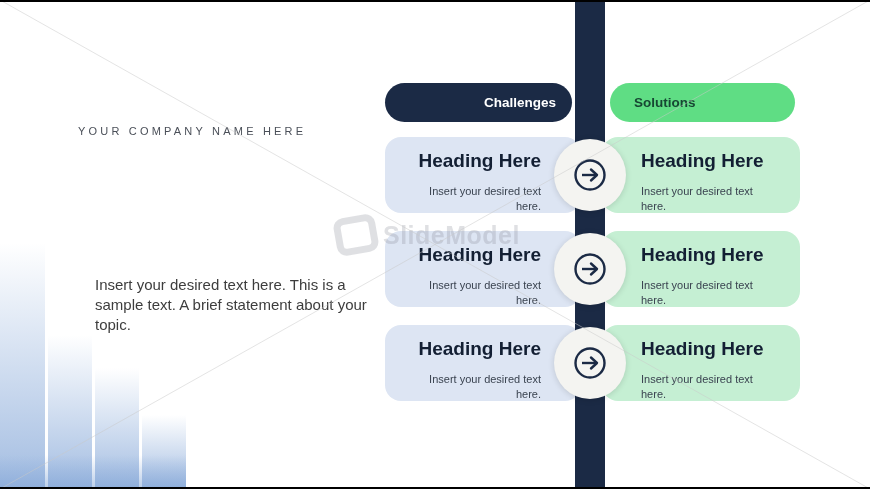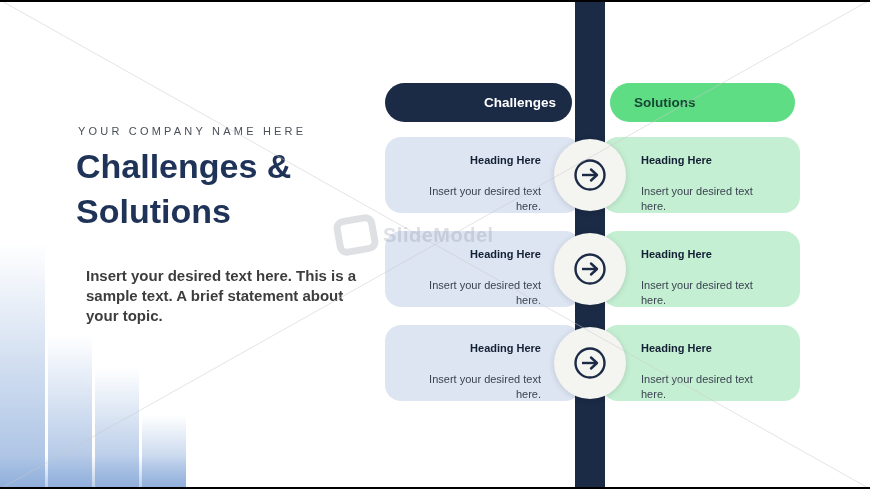--- a/index.html
+++ b/index.html
@@ -17,22 +17,22 @@
   
   .eyebrow{
     position:absolute;left:78px;top:125px;
     font-size:11px;letter-spacing:3.2px;color:#4a4f58;font-weight:400;
   }
   .title{
     position:absolute;left:76px;top:144px;width:330px;margin:0;
     font-size:34px;line-height:45px;font-weight:700;color:#1e3357;
   }
   .desc{
-    position:absolute;left:78px;top:258px;width:278px;margin:8px;
-    font-size:15px;line-height:20px;color:#3d3d3d;font-weight:bold;
+    position:absolute;left:78px;top:258px;width:278px;margin:17px;
+    font-size:15px;line-height:20px;color:#3d3d3d;
   }
 
   
   .bars{position:absolute;left:0;bottom:0;width:186px;height:246px;z-index:1;}
   .bars .bar{position:absolute;bottom:0;
     background:linear-gradient(to bottom, rgba(127,163,214,0) 0%, rgba(127,163,214,0.72) 100%);}
   .bars .b1{left:0;width:45px;height:246px;}
   .bars .b2{left:48px;width:44px;height:154px;}
   .bars .b3{left:95px;width:44px;height:121px;}
   .bars .b4{left:142px;width:44px;height:74px;}
@@ -48,36 +48,36 @@
   .pill.solutions{left:610px;width:185px;background:#5fdd84;justify-content:flex-start;padding-left:24px;box-sizing:border-box;}
   .pill .pill-label{font-size:13.5px;font-weight:700;}
   .pill.challenges .pill-label{color:#ffffff;}
   .pill.solutions .pill-label{color:#174733;}
 
   
   .card{position:absolute;height:76px;border-radius:16px;box-sizing:border-box;z-index:3;
     display:flex;flex-direction:column;padding-top:15px;}
   .card.left{left:385px;width:196px;background:#dde5f3;align-items:flex-end;padding-right:40px;text-align:right;}
   .card.right{left:602px;width:198px;background:#c5efd3;align-items:flex-start;padding-left:39px;text-align:left;}
-  .card .card-heading{font-size:11px;font-weight:700;color:#131f33;line-height:17px;}
+  .card .card-heading{font-size:19px;font-weight:700;color:#131f33;line-height:17px;}
   .card .card-text{font-size:11px;line-height:15px;color:#3a4350;max-width:112px;margin-top:15px;}
 
   .row1 .card{top:137px;} .row2 .card{top:231px;} .row3 .card{top:325px;}
 
   .circle{position:absolute;left:554px;width:72px;height:72px;border-radius:50%;
     background:#f4f4f1;z-index:6;display:flex;align-items:center;justify-content:center;
     box-shadow:0 1px 6px rgba(0,0,0,0.14);}
   .row1 .circle{top:139px;} .row2 .circle{top:233px;} .row3 .circle{top:327px;}
 
   
   .wm{position:absolute;left:335px;top:216px;z-index:20;display:flex;align-items:center;
     pointer-events:none;}
   .wm-logo{display:inline-block;width:28px;height:24px;border:7px solid rgba(130,136,148,0.26);
     border-radius:10px;transform:rotate(-10deg);margin-right:6px;}
-  .wm-text{font-size:20px;font-weight:700;color:rgba(130,136,148,0.26);letter-spacing:0.5px;}
+  .wm-text{font-size:25px;font-weight:700;color:rgba(130,136,148,0.26);letter-spacing:0.5px;}
 </style>
 </head>
 <body>
 
 <div class="slide">
 
   <div class="edge top"></div>
   <div class="edge bottom"></div>
 
   <svg class="diag" width="870" height="489">
@@ -87,21 +87,20 @@
 
   <div class="bars">
     <div class="bar b1"></div>
     <div class="bar b2"></div>
     <div class="bar b3"></div>
     <div class="bar b4"></div>
     <div class="base"></div>
   </div>
 
   <div class="eyebrow">YOUR COMPANY NAME HERE</div>
-  <h1 class="title">Challenges &amp; Solutions</h1>
   <p class="desc">Insert your desired text here. This is a sample text. A brief statement about your topic.</p>
 
   <div class="vbar"></div>
 
   <div class="pill solutions">
     <span class="pill-label">Solutions</span>
   </div>
   <div class="pill challenges">
     <span class="pill-label">Challenges</span>
   </div>

